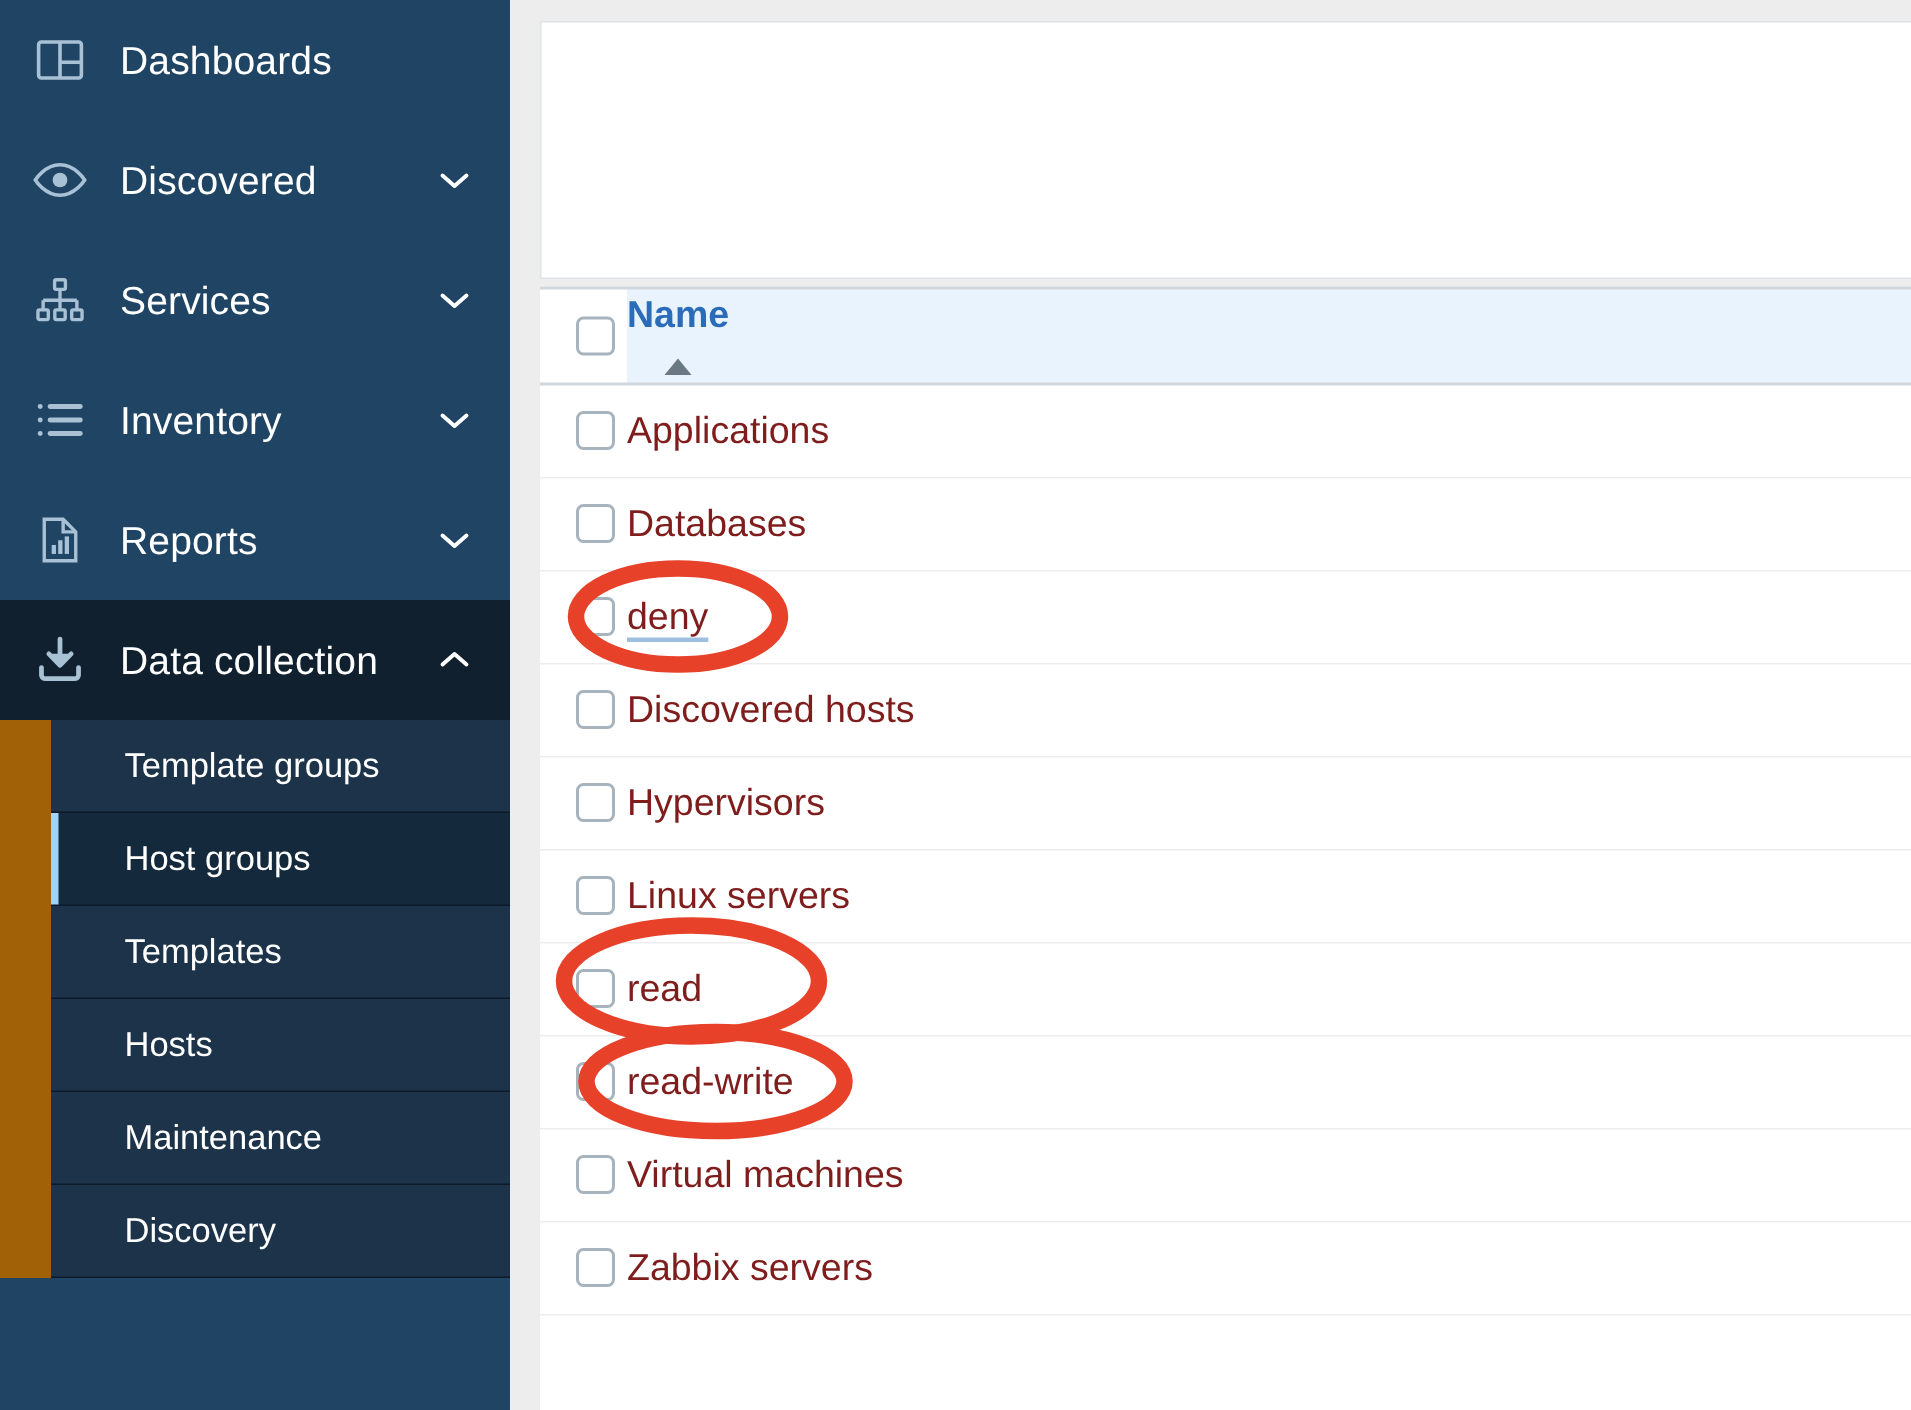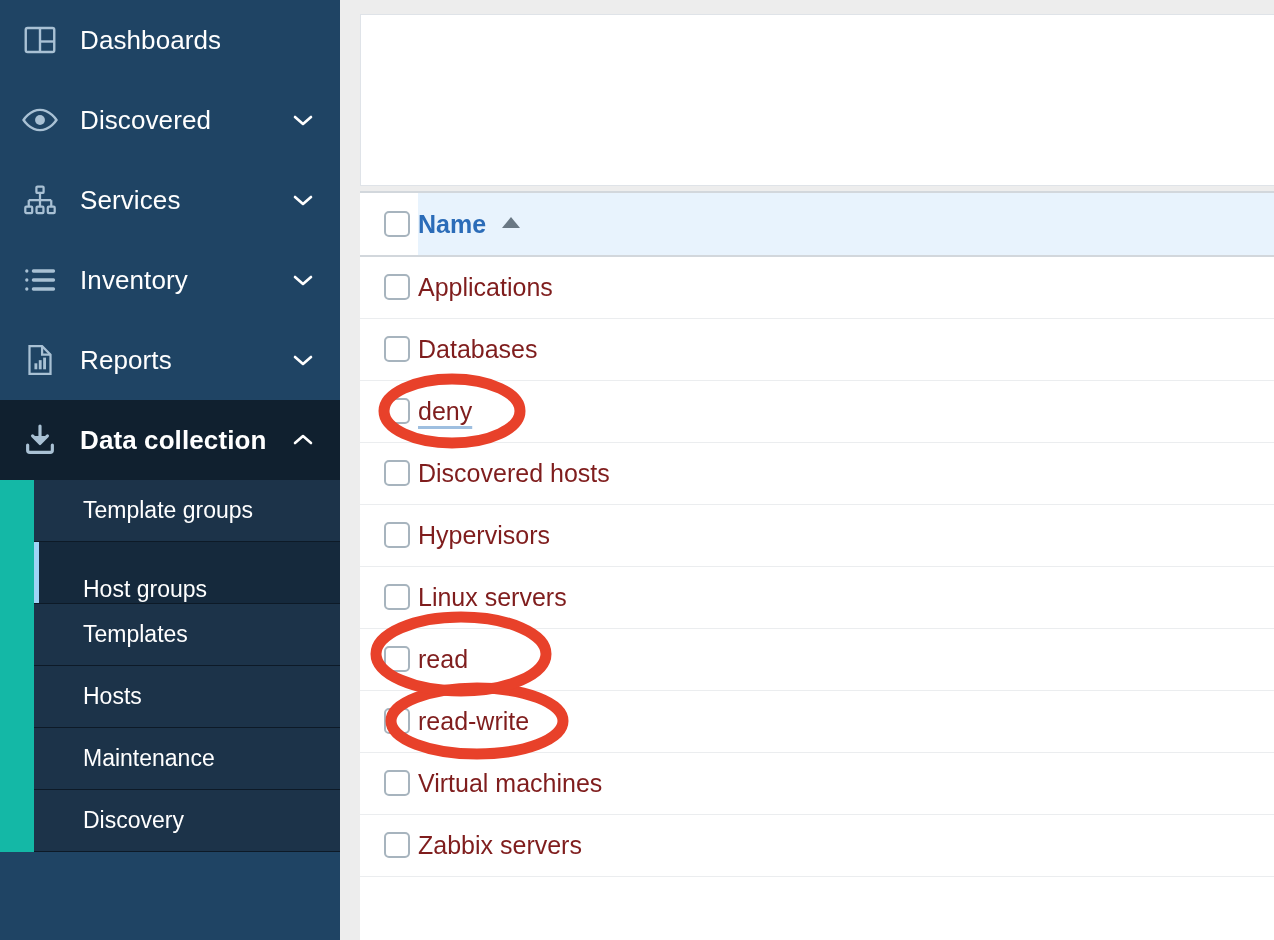--- a/index.html
+++ b/index.html
@@ -45,39 +45,39 @@
   .nav-item .nav-chev {
     position: absolute;
     right: 26px; top: 50%;
     transform: translateY(-50%);
     width: 22px; height: 22px;
     display: flex; align-items: center; justify-content: center;
   }
   .nav-item.expanded {
     background: #10202f;
   }
-  .nav-item.expanded .nav-label { font-weight: 700; }
+  .nav-item.expanded .nav-label { font-weight: 400; }
 
   
   #submenu {
     position: relative;
-    background: #14b8a6;
+    background: #a16207;
     padding-left: 34px;
   }
   .sub-item {
     position: relative;
     height: 62px;
     display: flex;
     align-items: center;
     padding-left: 49px;
     background: #1c3349;
     border-bottom: 1px solid #0d1a27;
     cursor: pointer;
   }
-  .sub-item.active { background: #15293c; align-items: flex-end; }
+  .sub-item.active { background: #15293c; }
   .sub-item.active:before {
     content: "";
     position: absolute;
     left: 0; top: 0; bottom: 0;
     width: 5px;
     background: #9fd4f7;
   }
   .sub-label {
     color: #ffffff;
     font-size: 23px;
@@ -144,20 +144,21 @@
     padding-left: 8px;
   }
   .th-name .sort-link {
     color: #2b6cb8;
     font-size: 25px;
     text-decoration: none;
     cursor: pointer;
     display: inline-flex;
     align-items: center;
     gap: 16px;
+    flex-direction: column;
   }
   .sort-arrow {
     display: inline-block;
     width: 0; height: 0;
     border-left: 9px solid transparent;
     border-right: 9px solid transparent;
     border-bottom: 11px solid #6a7884;
     position: relative;
     top: -2px;
   }

